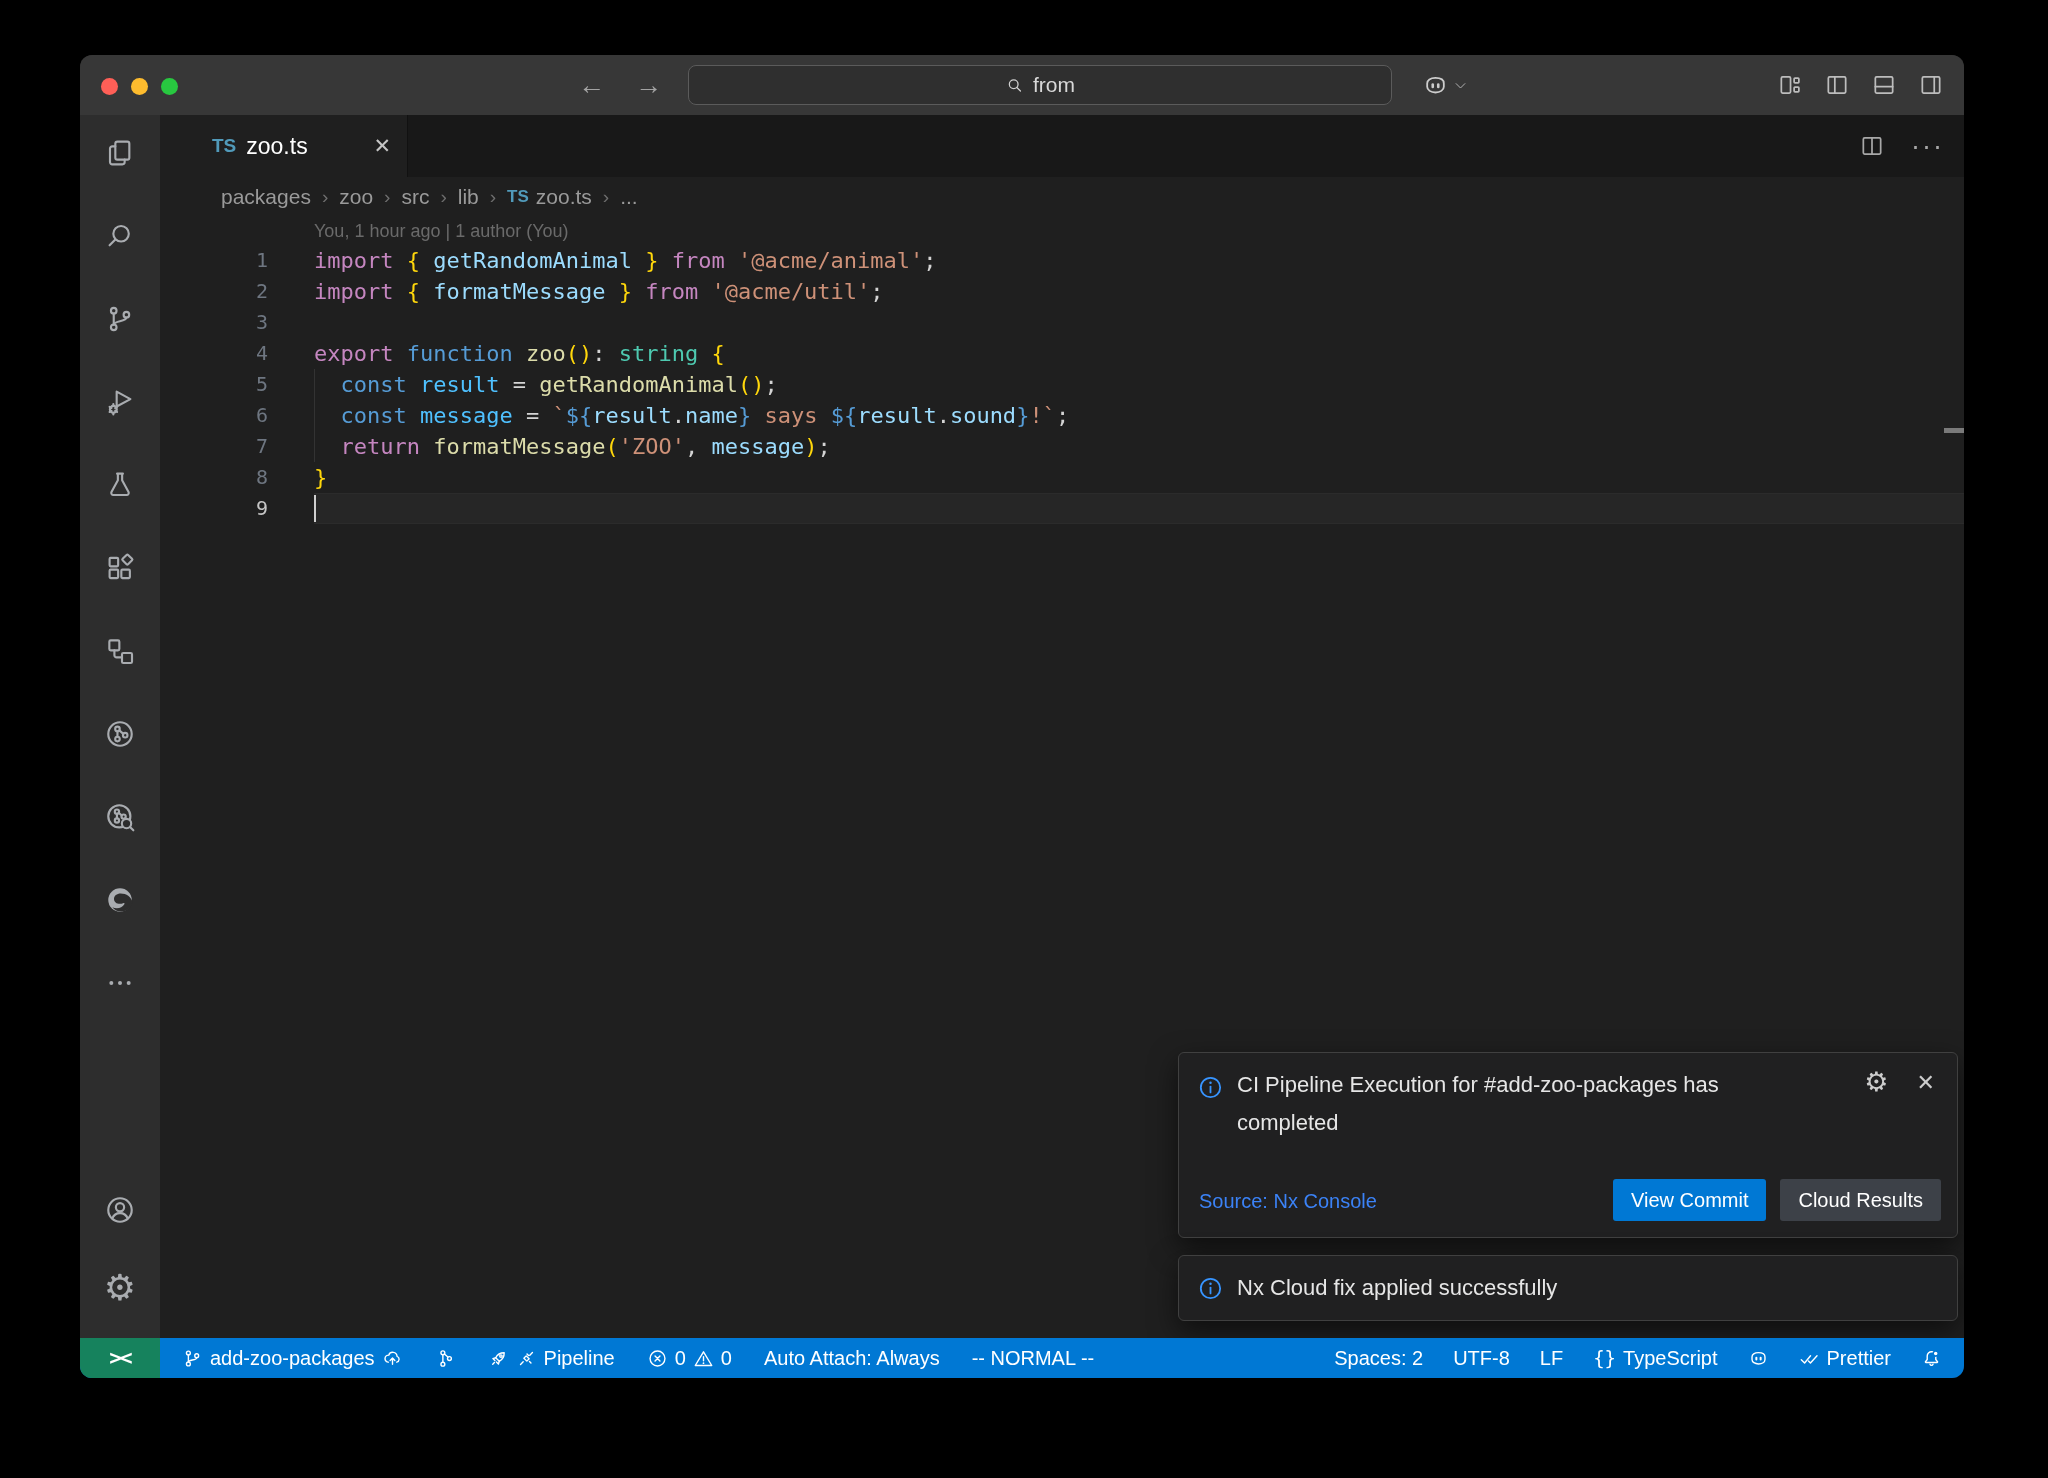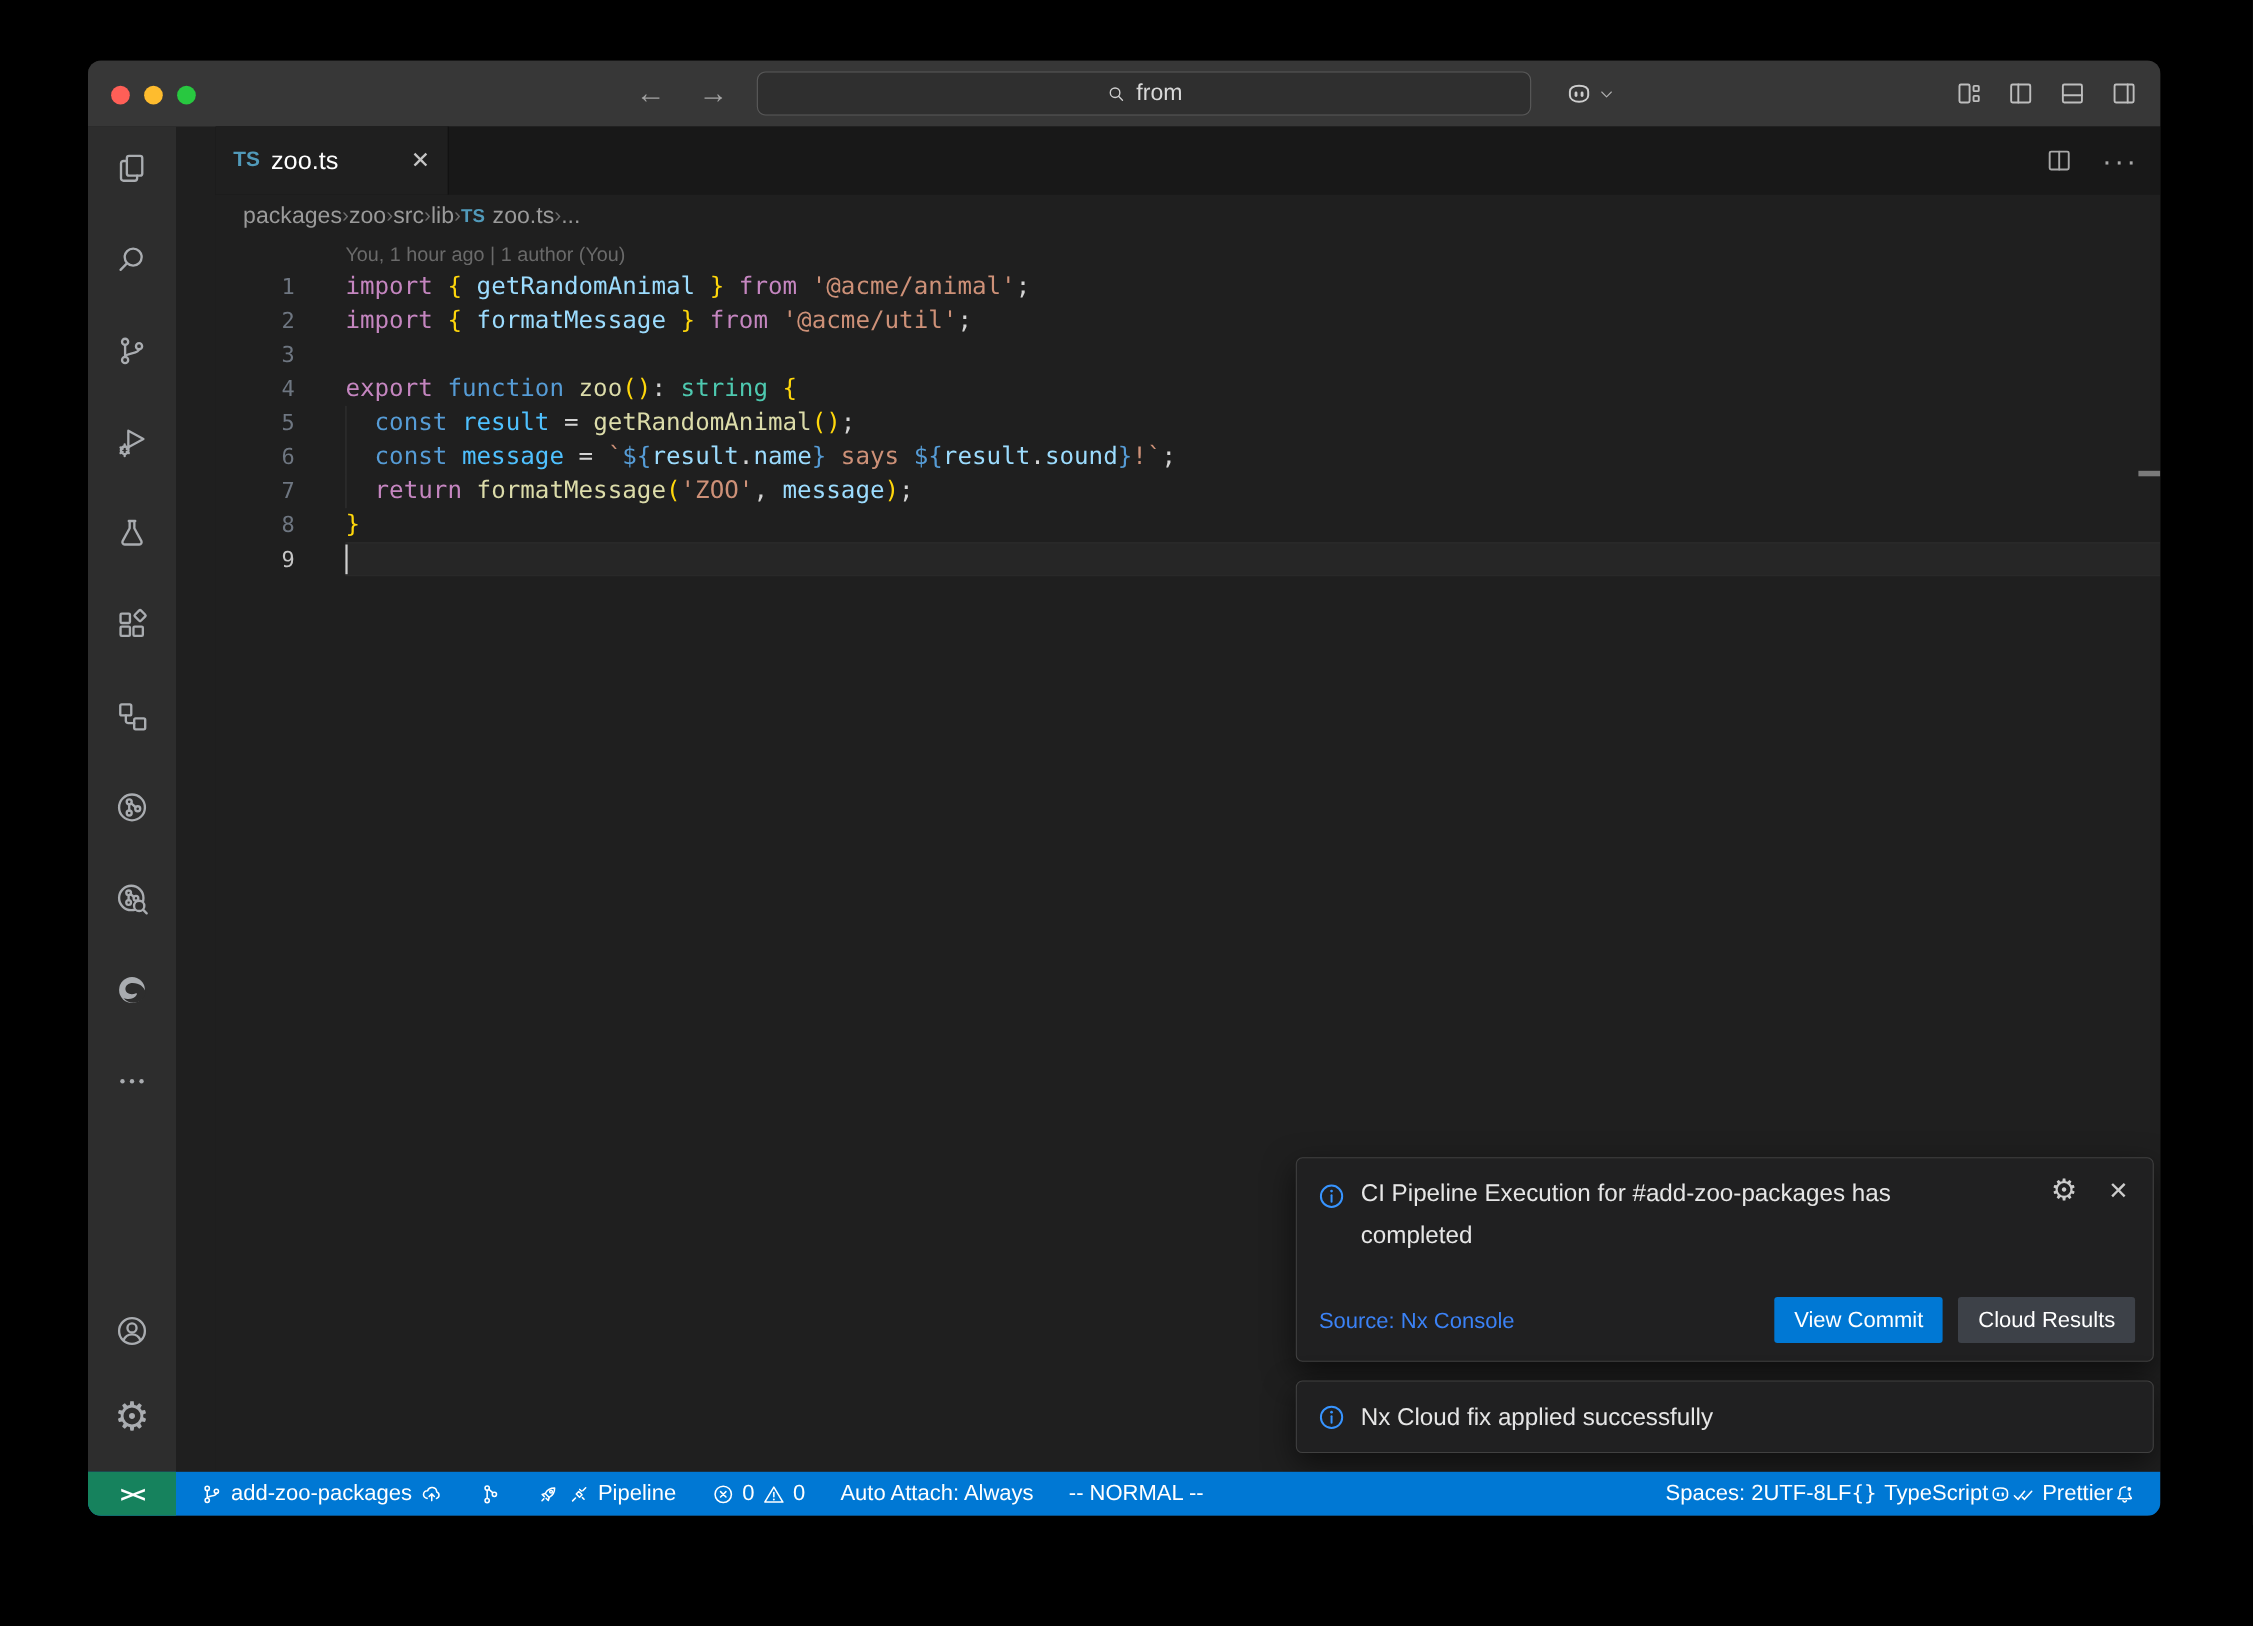--- a/index.html
+++ b/index.html
@@ -39,21 +39,21 @@
   .tabbar{height:62px;background:#181818;display:flex;position:relative;}
   .tab{width:212px;box-sizing:border-box;background:#1f1f1f;display:flex;align-items:center;
        padding:0 16px;gap:10px;border-right:1px solid #111;color:#fff;font-size:23px;}
   .ts-badge{color:#519aba;font-weight:700;font-size:19px;}
   .tab .close{margin-left:auto;color:#c5c5c5;font-size:21px;}
   .editor-actions{position:absolute;right:20px;top:0;height:62px;display:flex;align-items:center;
                   gap:26px;color:#a8a8a8;}
   .editor-actions .icon svg{width:26px;height:26px;display:block;}
   .editor-actions .more{font-size:27px;letter-spacing:2px;line-height:20px;}
   #breadcrumbs{height:40px;display:flex;align-items:center;padding-left:25px;color:#9a9a9a;
-               font-size:21px;}
+               font-size:21px;gap:11px;}
   #breadcrumbs .sep{color:#6e6e6e;font-size:19px;}
   #breadcrumbs .crumb{display:flex;align-items:center;gap:7px;}
   #breadcrumbs .crumb-ts{color:#519aba;font-weight:700;font-size:17px;}
   .blame{height:28px;line-height:28px;padding-left:118px;color:#6a6a6a;font-size:18px;}
   #code-lines{font-family:"DejaVu Sans Mono","Liberation Mono",monospace;font-size:22px;}
   .row{display:flex;height:31px;line-height:31px;}
   .ln{width:118px;flex:none;text-align:right;padding-right:46px;box-sizing:border-box;
       color:#6e7681;font-size:20px;}
   .row.active .ln{color:#c6c6c6;}
   .lc{flex:1;white-space:pre;position:relative;}
@@ -82,21 +82,21 @@
        color:#fff;}
   .btn.primary{background:#0078D4;}
   .btn.secondary{background:#3d4148;}
   
   .statusbar{position:absolute;left:0;right:0;bottom:0;height:40px;background:#0078D4;color:#fff;}
   .remote{position:absolute;left:0;top:0;bottom:0;width:80px;background:#16825D;display:flex;
           align-items:center;justify-content:center;font-size:21px;font-weight:600;
           letter-spacing:-2px;font-family:"DejaVu Sans Mono",monospace;}
   .sb-left{position:absolute;left:80px;top:0;height:40px;display:flex;gap:32px;
            padding-left:22px;align-items:center;}
-  .sb-right{position:absolute;right:0;top:0;height:40px;display:flex;
+  .sb-right{position:absolute;right:0;top:0;height:40px;display:flex;gap:30px;
             padding-right:22px;align-items:center;}
   .sb-item{display:flex;align-items:center;gap:7px;font-size:20px;white-space:nowrap;}
   .sb-item .icon svg{width:21px;height:21px;display:block;}
   .sb-braces{font-family:"DejaVu Sans Mono",monospace;font-size:19px;}
   .icon{display:inline-flex;align-items:center;justify-content:center;}
 </style>
 </head>
 <body>
 
 <div class="window">

